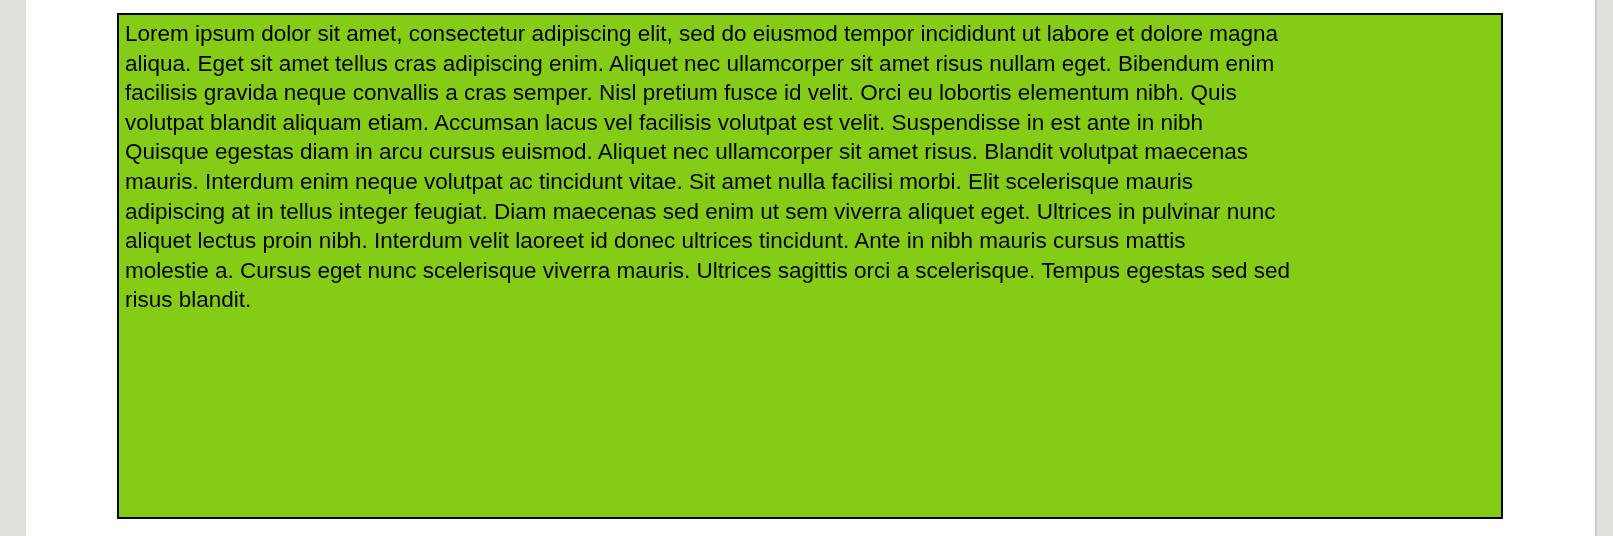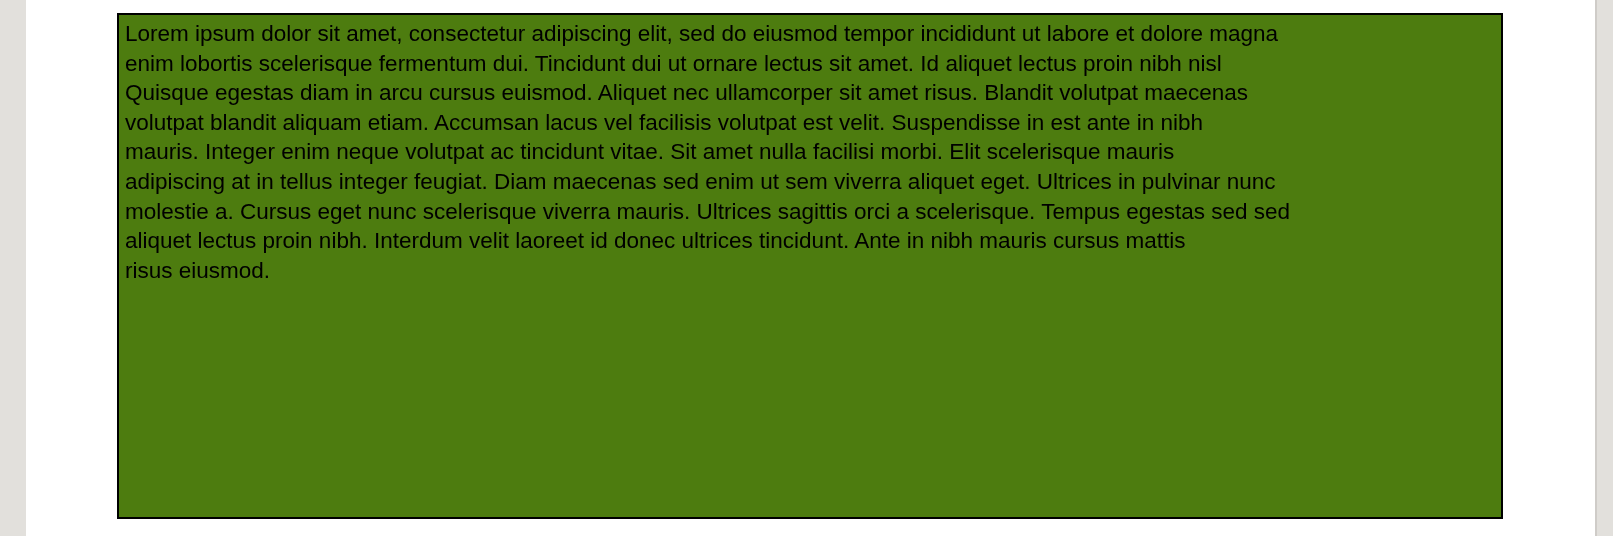--- a/index.html
+++ b/index.html
@@ -30,40 +30,41 @@
       border-left: 2px solid #cfccc8;
     }
     .text-frame {
       position: absolute;
       left: 117px;
       top: 13px;
       width: 1386px;
       height: 506px;
       box-sizing: border-box;
       border: 2px solid #000000;
-      background: #4d7c0f;
+      background: #84cc16;
       padding: 4px 6px;
       cursor: text;
     }
     .text-line {
       font-size: 22.5px;
       line-height: 29.6px;
       color: #000000;
       white-space: pre;
     }
   </style>
 </head>
 <body>
 
 <div class="margin-strip left"></div>
 <div class="margin-strip right"></div>
 
 <div class="text-frame">
   <div class="text-line">Lorem ipsum dolor sit amet, consectetur adipiscing elit, sed do eiusmod tempor incididunt ut labore et dolore magna</div>
-  <div class="text-line">enim lobortis scelerisque fermentum dui. Tincidunt dui ut ornare lectus sit amet. Id aliquet lectus proin nibh nisl</div>
+  <div class="text-line">aliqua. Eget sit amet tellus cras adipiscing enim. Aliquet nec ullamcorper sit amet risus nullam eget. Bibendum enim</div>
+  <div class="text-line">facilisis gravida neque convallis a cras semper. Nisl pretium fusce id velit. Orci eu lobortis elementum nibh. Quis</div>
+  <div class="text-line">volutpat blandit aliquam etiam. Accumsan lacus vel facilisis volutpat est velit. Suspendisse in est ante in nibh</div>
   <div class="text-line">Quisque egestas diam in arcu cursus euismod. Aliquet nec ullamcorper sit amet risus. Blandit volutpat maecenas</div>
-  <div class="text-line">volutpat blandit aliquam etiam. Accumsan lacus vel facilisis volutpat est velit. Suspendisse in est ante in nibh</div>
-  <div class="text-line">mauris. Integer enim neque volutpat ac tincidunt vitae. Sit amet nulla facilisi morbi. Elit scelerisque mauris</div>
+  <div class="text-line">mauris. Interdum enim neque volutpat ac tincidunt vitae. Sit amet nulla facilisi morbi. Elit scelerisque mauris</div>
   <div class="text-line">adipiscing at in tellus integer feugiat. Diam maecenas sed enim ut sem viverra aliquet eget. Ultrices in pulvinar nunc</div>
+  <div class="text-line">aliquet lectus proin nibh. Interdum velit laoreet id donec ultrices tincidunt. Ante in nibh mauris cursus mattis</div>
   <div class="text-line">molestie a. Cursus eget nunc scelerisque viverra mauris. Ultrices sagittis orci a scelerisque. Tempus egestas sed sed</div>
-  <div class="text-line">aliquet lectus proin nibh. Interdum velit laoreet id donec ultrices tincidunt. Ante in nibh mauris cursus mattis</div>
-  <div class="text-line">risus eiusmod.</div>
+  <div class="text-line">risus blandit.</div>
 </div>
 
 </body></html>

